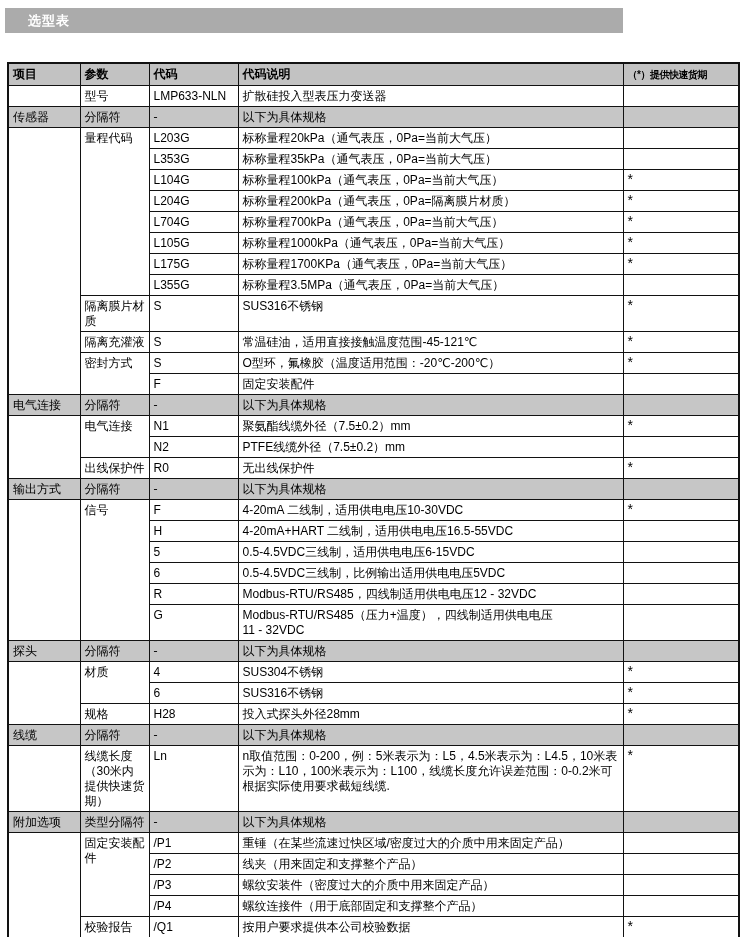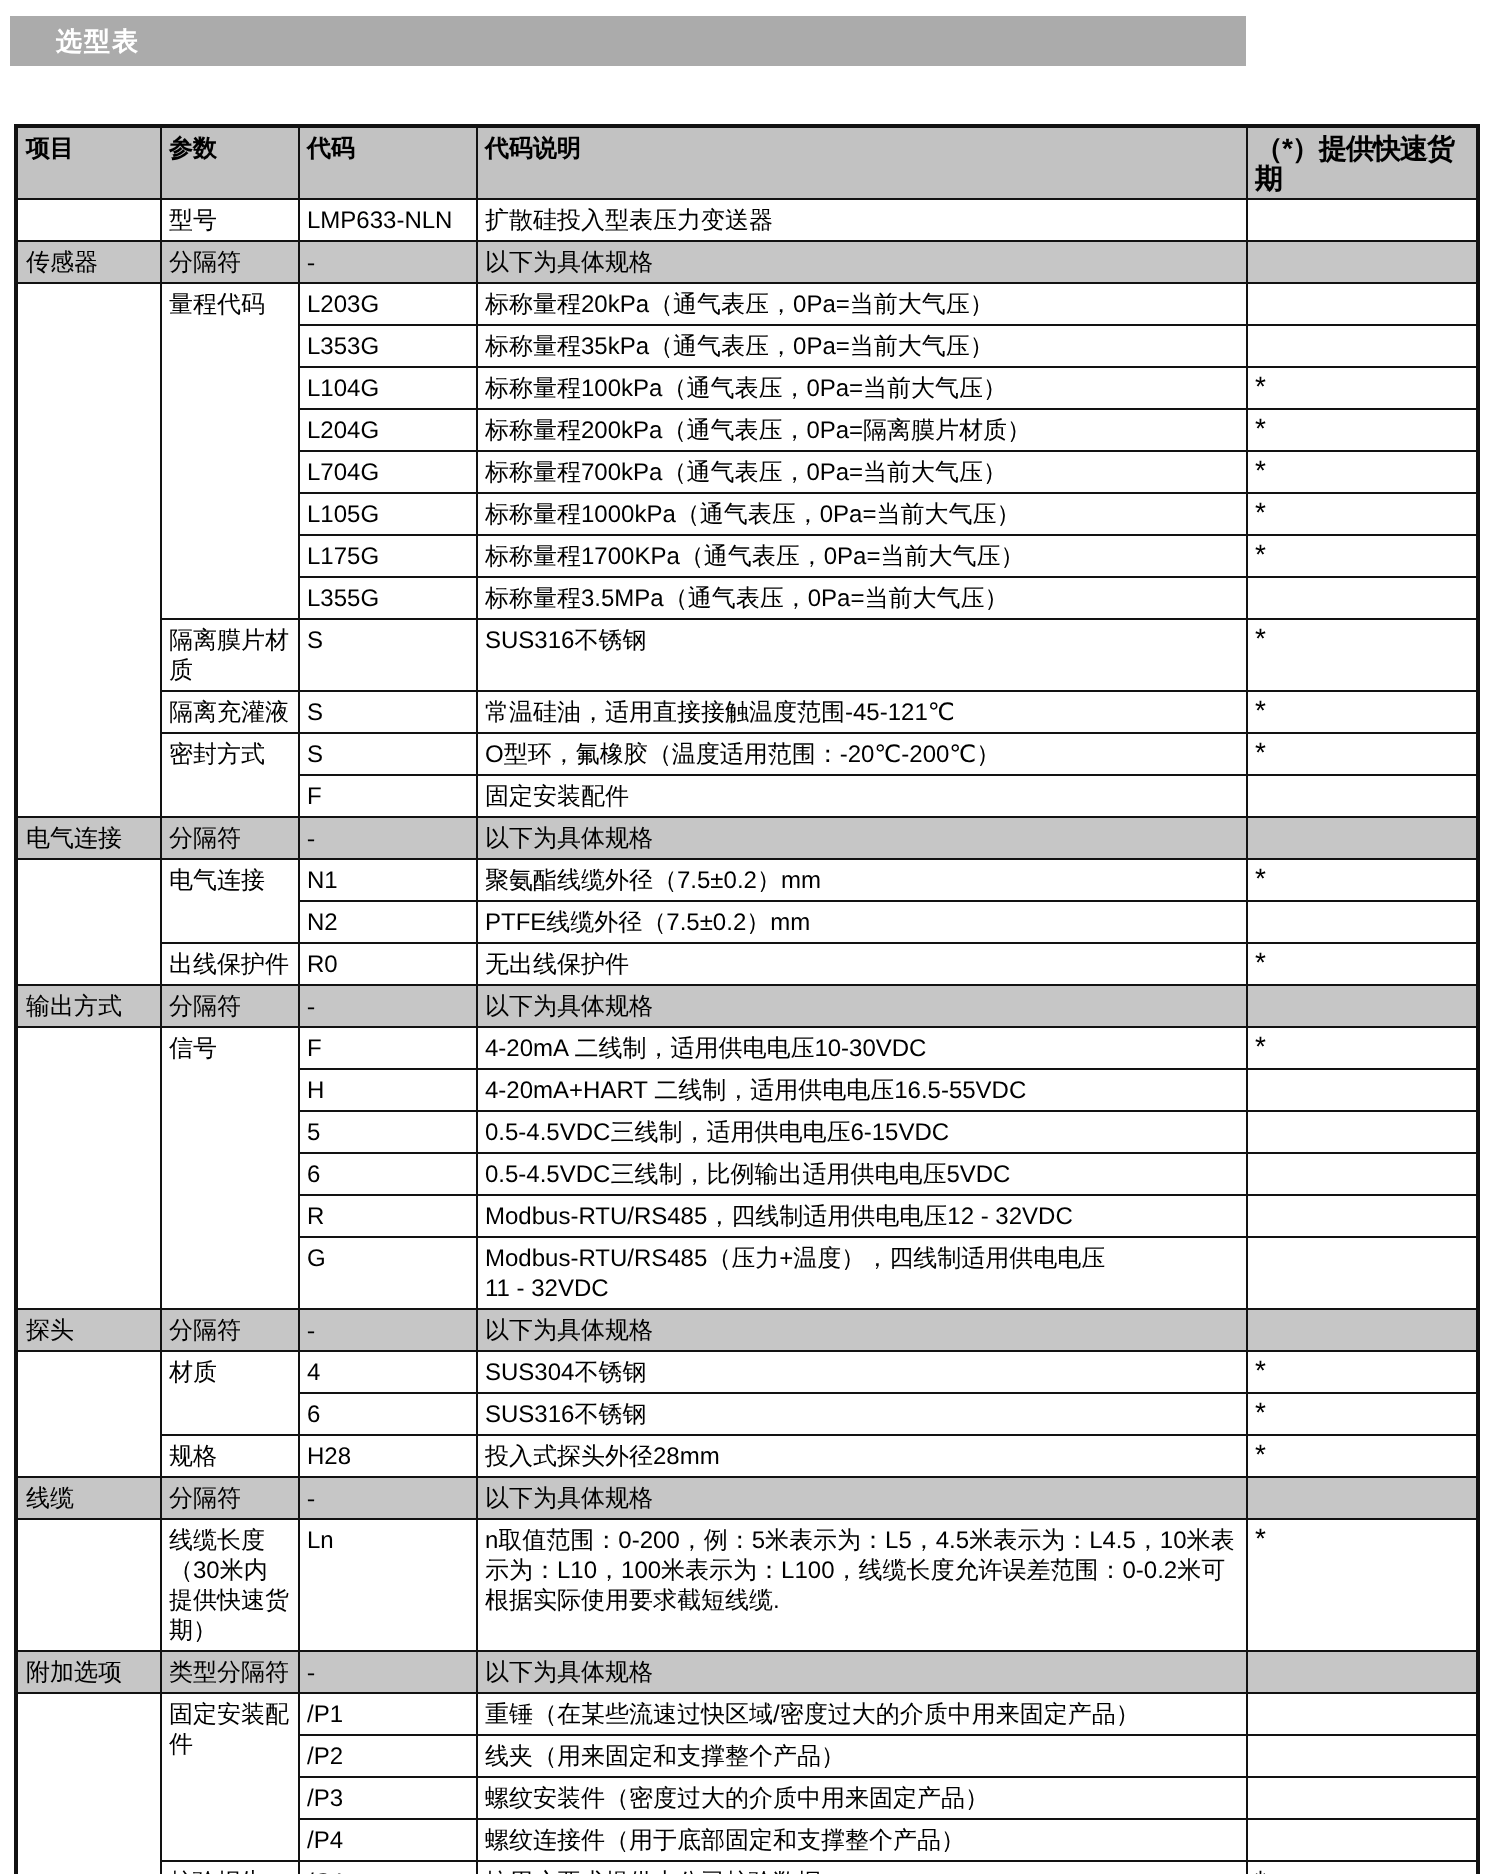--- a/index.html
+++ b/index.html
@@ -46,21 +46,21 @@
     font-weight: normal;
     overflow: hidden;
     word-break: break-all;
   }
   .sel-table tr { height: 21px; }
   .sel-table thead tr { height: 22px; }
   .sel-table th {
     background: var(--header-bg, #c2c2c2);
     font-weight: bold;
   }
-  .sel-table th.col-fast { font-size: 14px; letter-spacing: -0.5px; }
+  .sel-table th.col-fast { font-size: 10px; letter-spacing: -0.5px; }
   .sel-table tr.shaded td { background: var(--shaded-bg, #c5c5c5); font-family: Liberation Serif, serif; }
   .sel-table td.col-desc { white-space: pre-wrap; }
   .sel-table td.col-fast { font-size: 14px; line-height: 13px; }
 </style>
 </head>
 <body>
 
 <div class="title-bar">选型表</div>
 
 <table class="sel-table">

